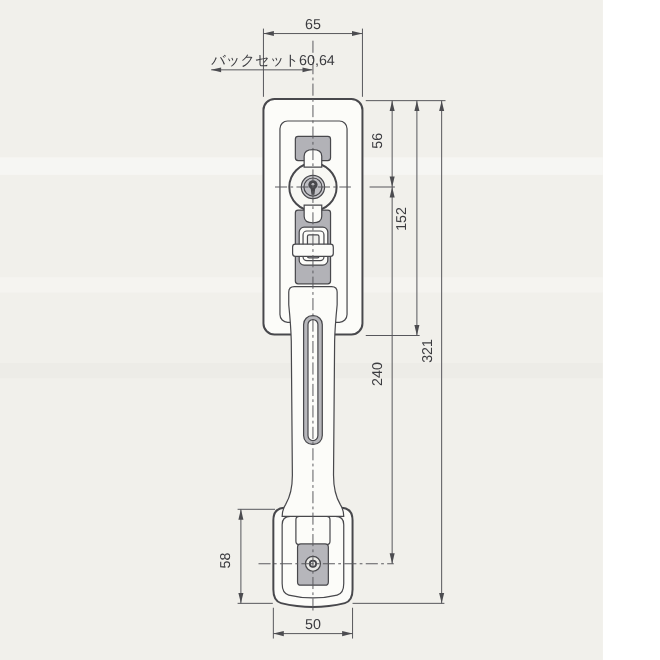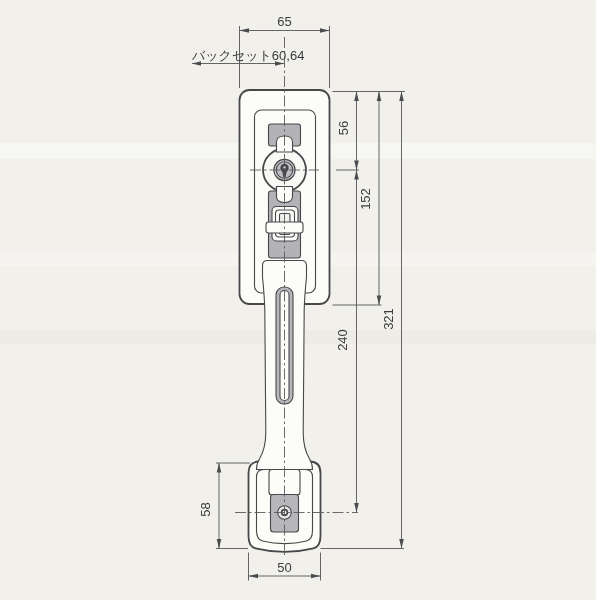--- a/index.html
+++ b/index.html
@@ -1,18 +1,18 @@
 <!DOCTYPE html>
 <html><head>
 <meta charset="utf-8">
 <style>
   html,body{margin:0;padding:0;}
   .canvas{
     position:relative;
-    width:596px;height:600px;
+    width:548px;height:600px;
     background:#f1f0eb;
     overflow:hidden;
     font-family:"Liberation Sans", sans-serif;
   }
   svg{display:block;}
   .dimline{stroke:#55555a;stroke-width:0.9;fill:none;}
   .centerline{stroke:#5a5a5e;stroke-width:0.9;fill:none;stroke-dasharray:11 3 2.5 3;}
   .arrow{fill:#4c4c50;stroke:none;}
   .dimtext{font-family:"Liberation Sans", sans-serif;font-size:13px;fill:#3c3c40;}
   .part-heavy{stroke:#48484c;stroke-width:1.8;}

